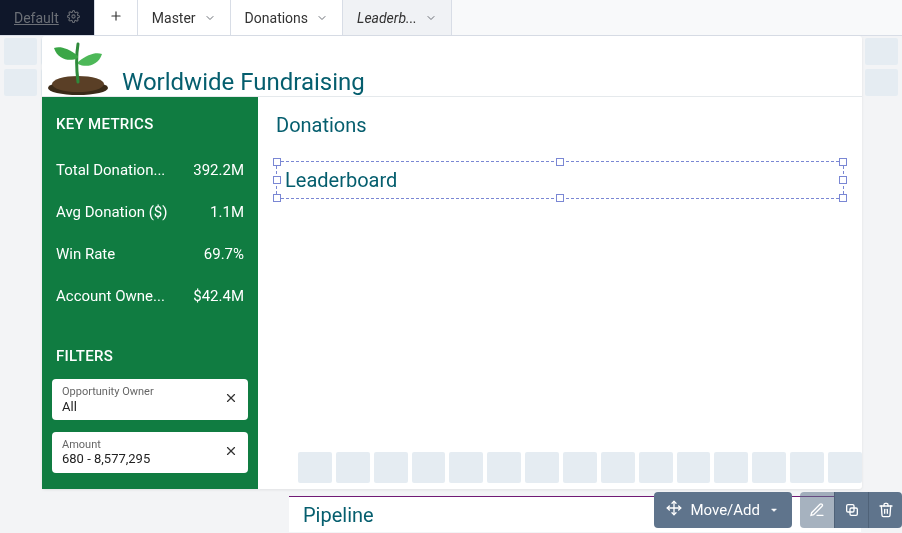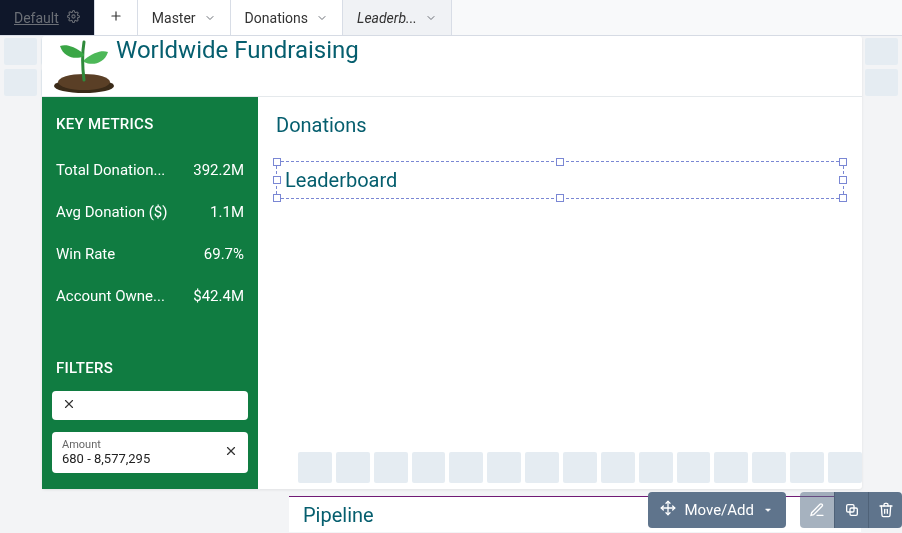--- a/index.html
+++ b/index.html
@@ -77,23 +77,24 @@
     left: 42px;
     top: 36px;
     width: 820px;
     background: #ffffff;
     box-shadow: 0 1px 3px rgba(0,0,0,0.08);
     border-radius: 3px;
   }
 
   .title-area {
     display: flex;
-    align-items: flex-start;
+    align-items: flex-end;
     height: 60px;
-    padding: 0 10px;
+    padding: 0 4px;
+    gap: 12px;
   }
   .logo {
     width: 64px;
     height: 58px;
     position: relative;
   }
   .logo svg { width: 64px; height: 58px; }
   .title {
     font-size: 24px;
     color: #055e6e;
@@ -219,21 +220,21 @@
     font-size: 20px;
     color: #055e6e;
   }
 
   
   .toolbar {
     position: absolute;
     right: 0;
     bottom: 5px;
     display: flex;
-    gap: 14px;
+    gap: 8px;
     align-items: center;
   }
   .btn {
     background: #5f748c;
     color: #fff;
     height: 36px;
     display: flex;
     align-items: center;
     border-radius: 4px;
     font-size: 15px;
@@ -393,20 +394,24 @@
       <div class="metric-row">
         <span class="metric-label">Account Owne...</span>
         <span class="metric-value">$42.4M</span>
       </div>
 
       <div class="sidebar-spacer"></div>
 
       <div class="section-head" style="padding-bottom:8px;">FILTERS</div>
 
       <div class="filter-chip">
+        <div class="chip-body">
+          <span class="chip-name">Opportunity Owner</span>
+          <span class="chip-value">All</span>
+        </div>
         <span class="chip-x">
           <svg viewBox="0 0 24 24" fill="none" stroke="#333" stroke-width="2" stroke-linecap="round">
               <line x1="6" y1="6" x2="18" y2="18"></line>
               <line x1="18" y1="6" x2="6" y2="18"></line>
             </svg>
         </span>
       </div>
       <div class="filter-chip">
         <div class="chip-body">
           <span class="chip-name">Amount</span>

